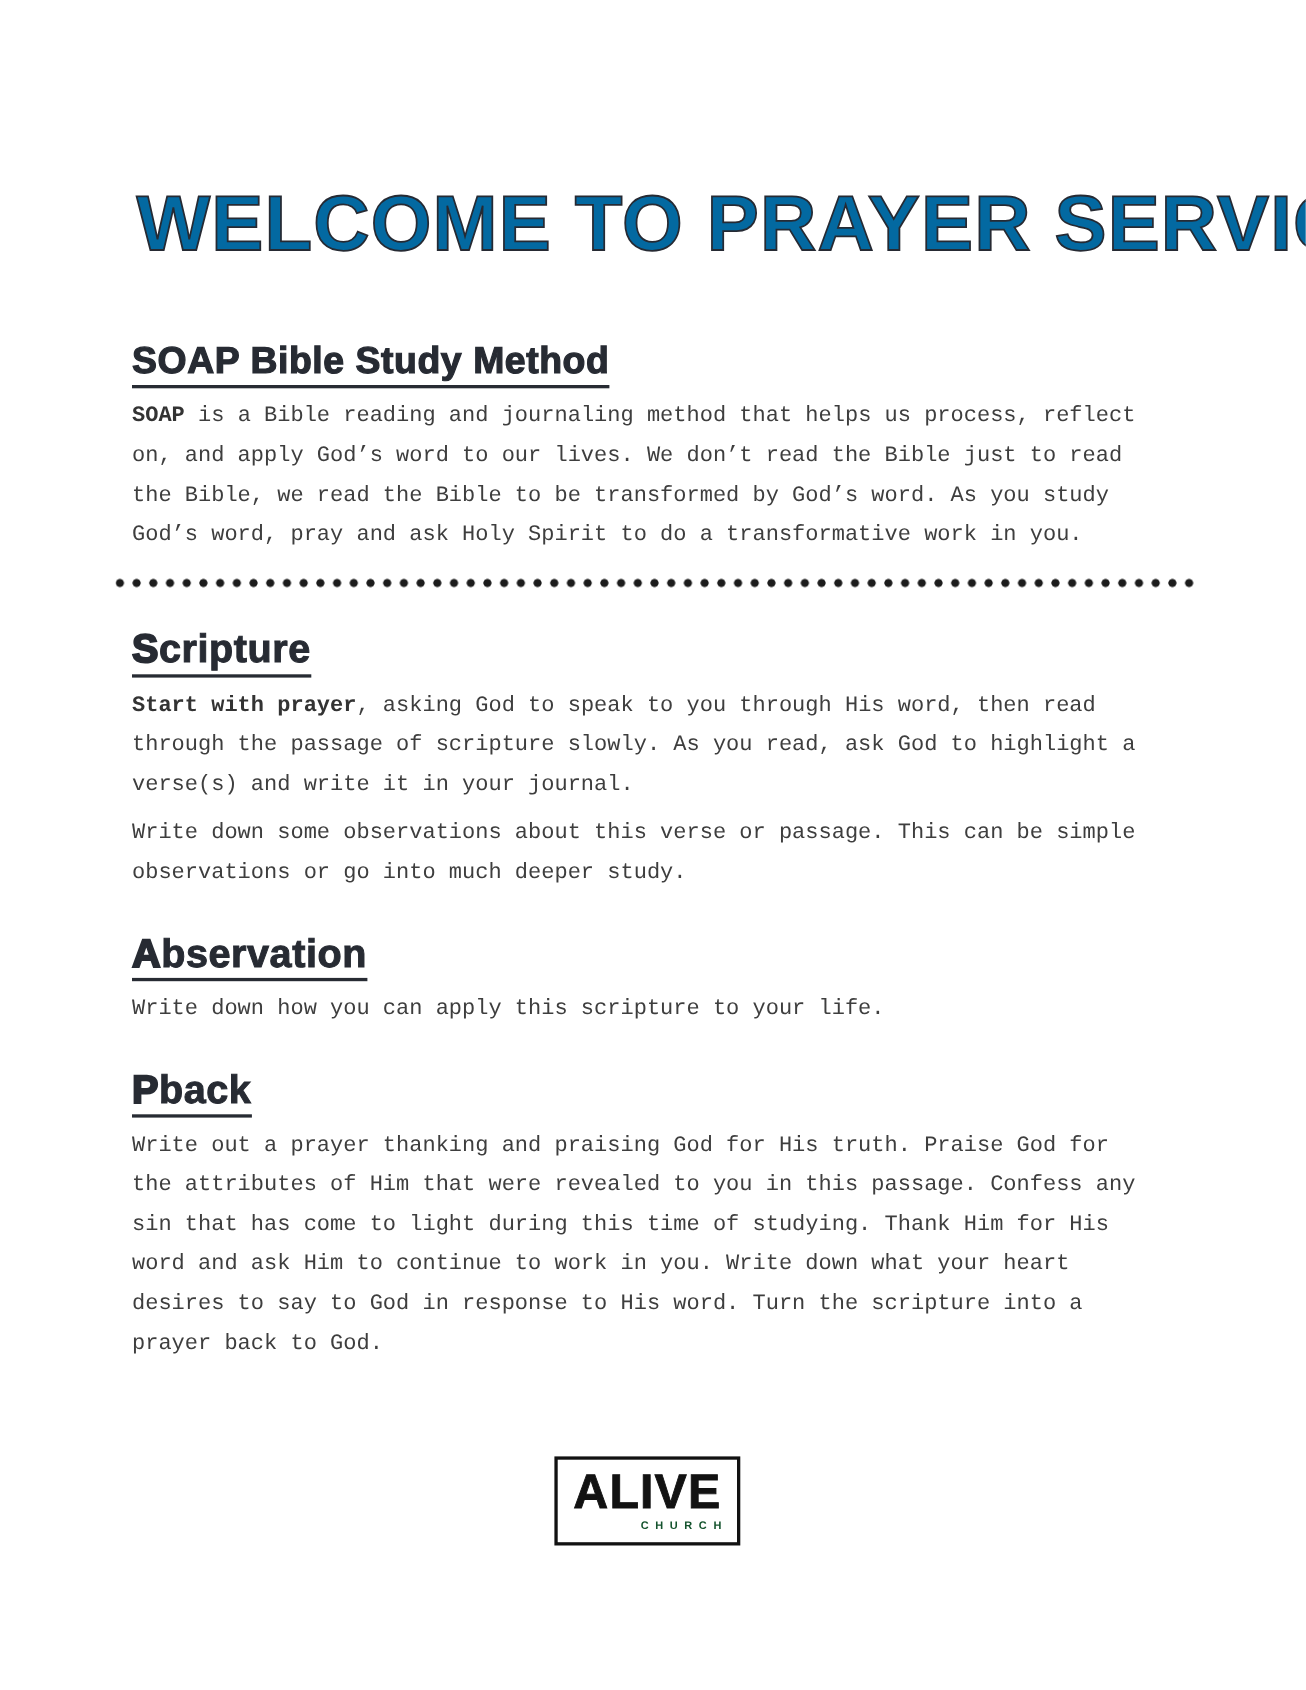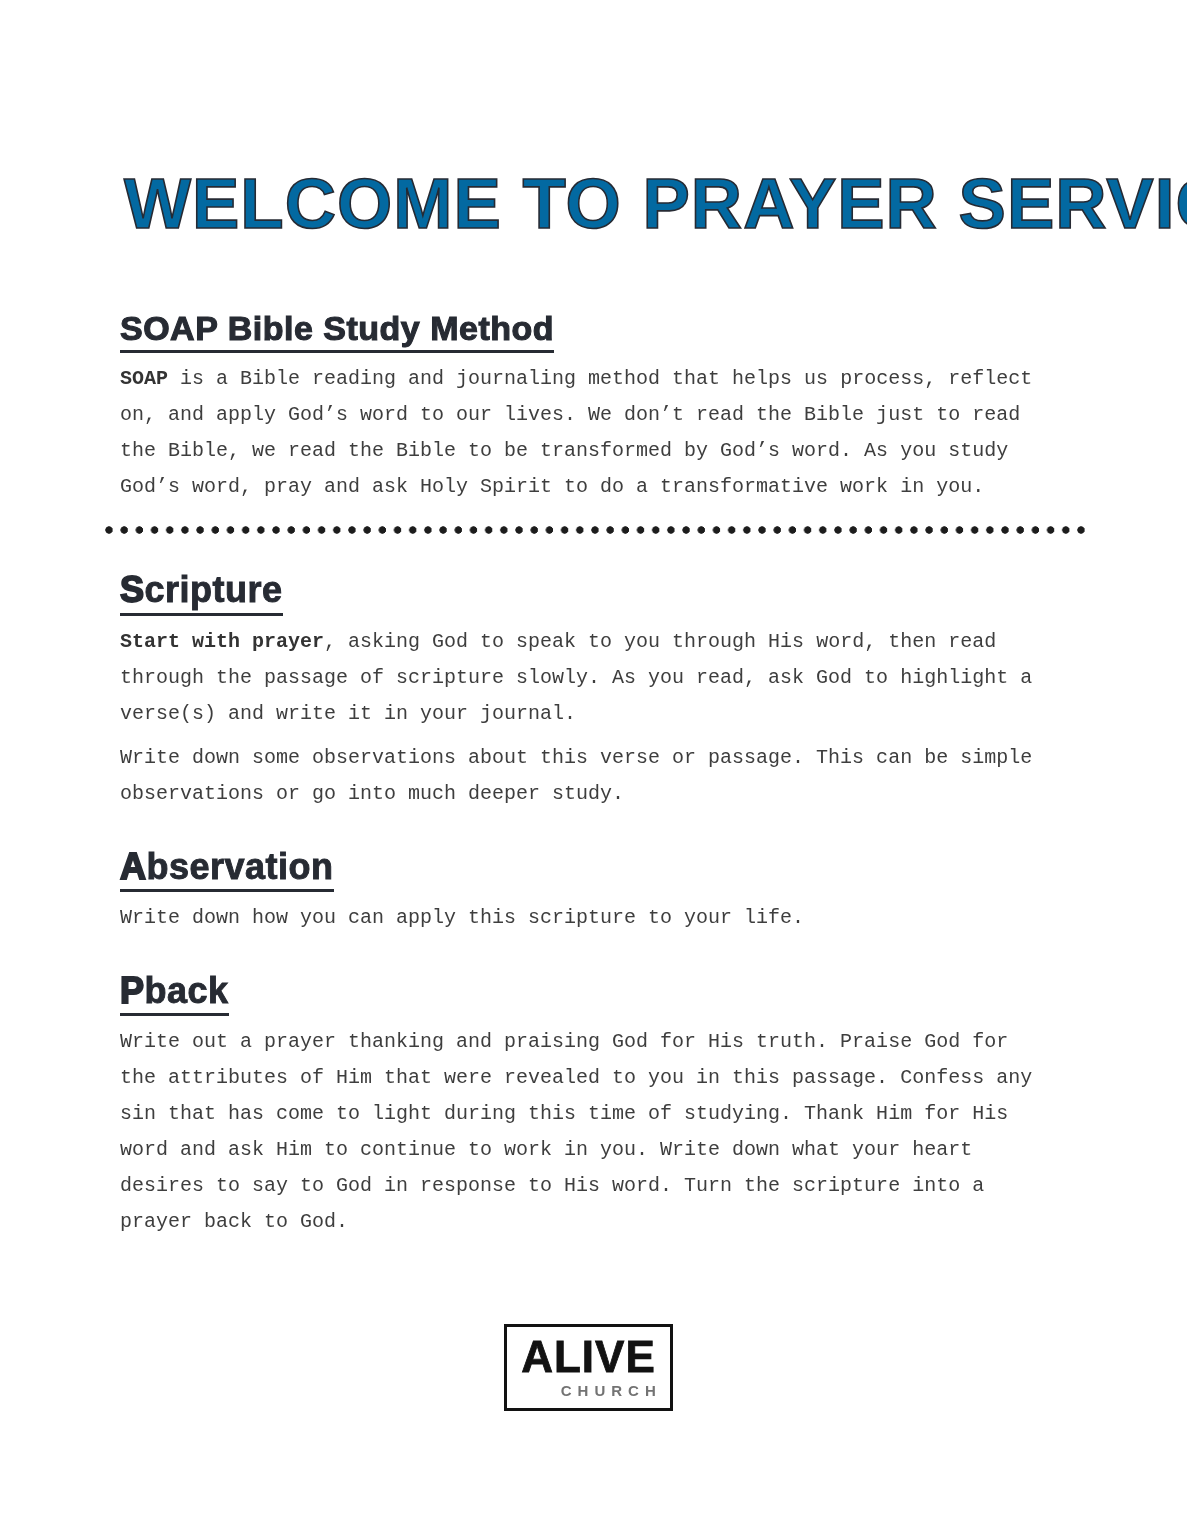--- a/index.html
+++ b/index.html
@@ -98,24 +98,24 @@
     font-size: 44px;
     line-height: 1.0;
     font-weight: bold;
     color: #121212;
     letter-spacing: 1px;
     -webkit-text-stroke: 0.8px #121212;
   }
   .logo-sub {
     margin-top: 3px;
     margin-right: -6px;
-    font-size: 15px;
+    font-size: 10px;
     font-weight: bold;
     letter-spacing: 6px;
-    color: #737373;
+    color: #14532d;
   }
 </style>
 </head>
 <body>
 
 <div class="page">
 
   <h1 class="main-title">WELCOME TO PRAYER SERVICE</h1>
 
   <h2 class="intro-heading"><span class="u">SOAP Bible Study Method</span></h2>

